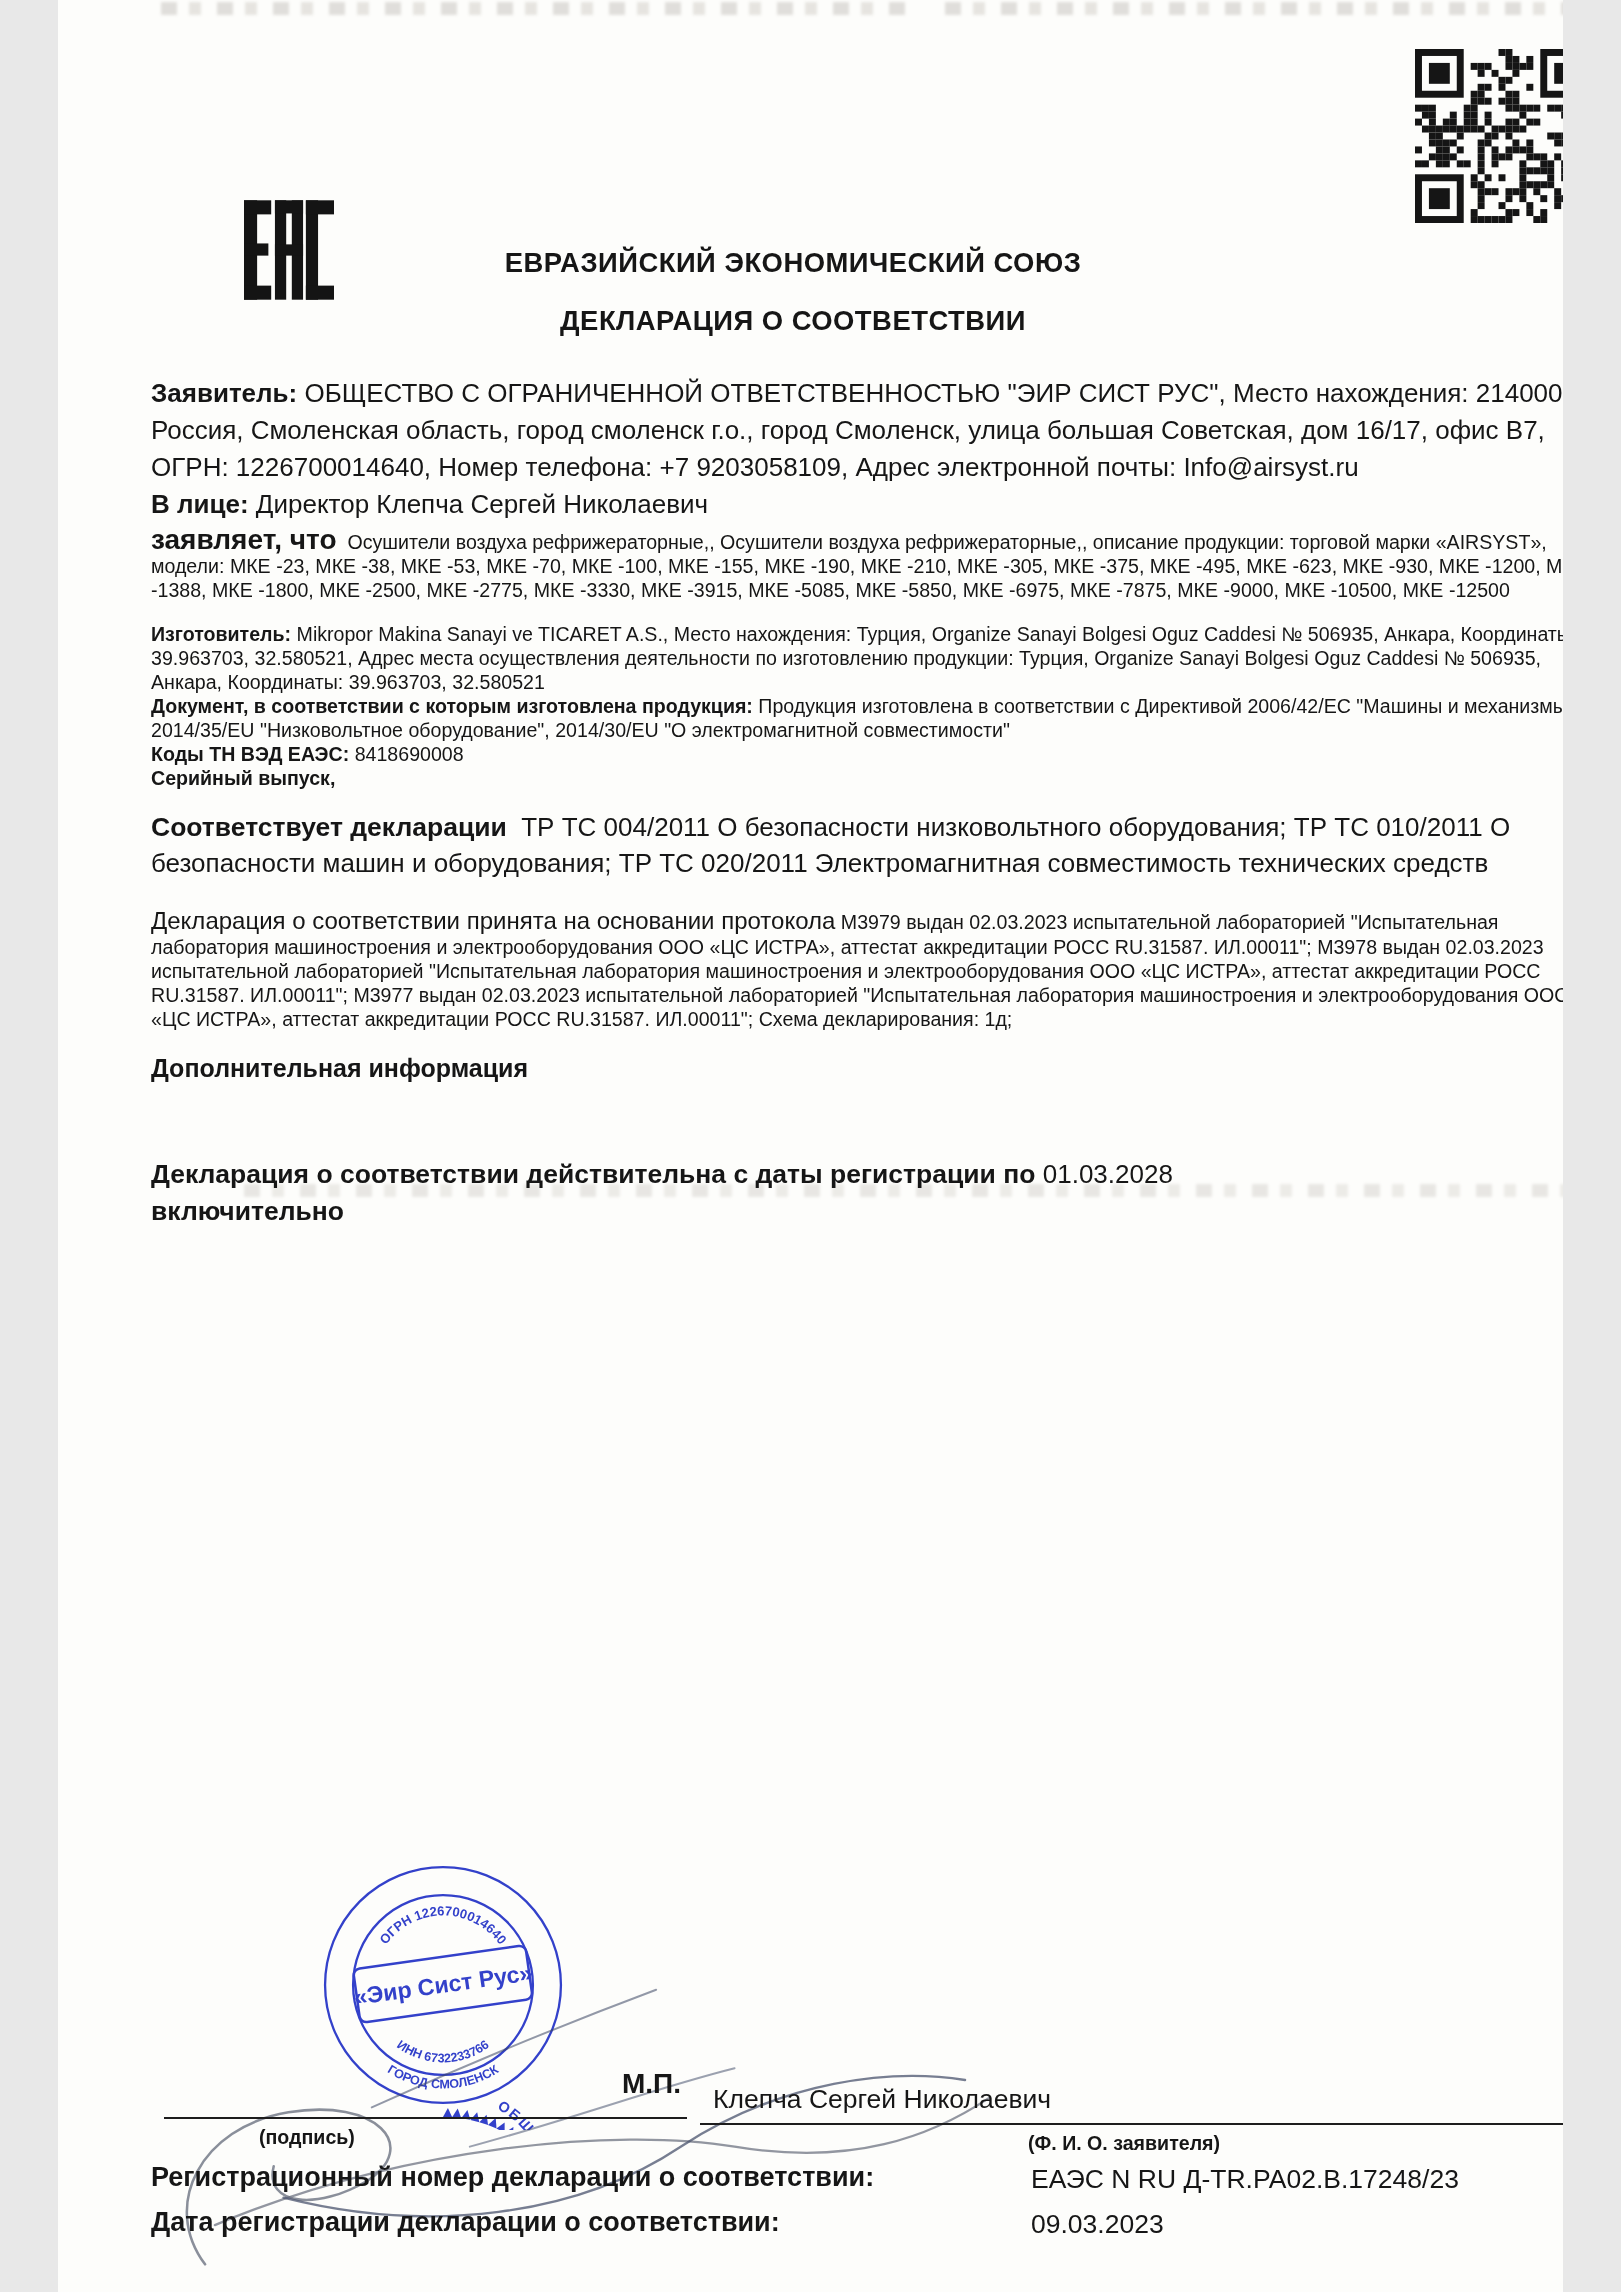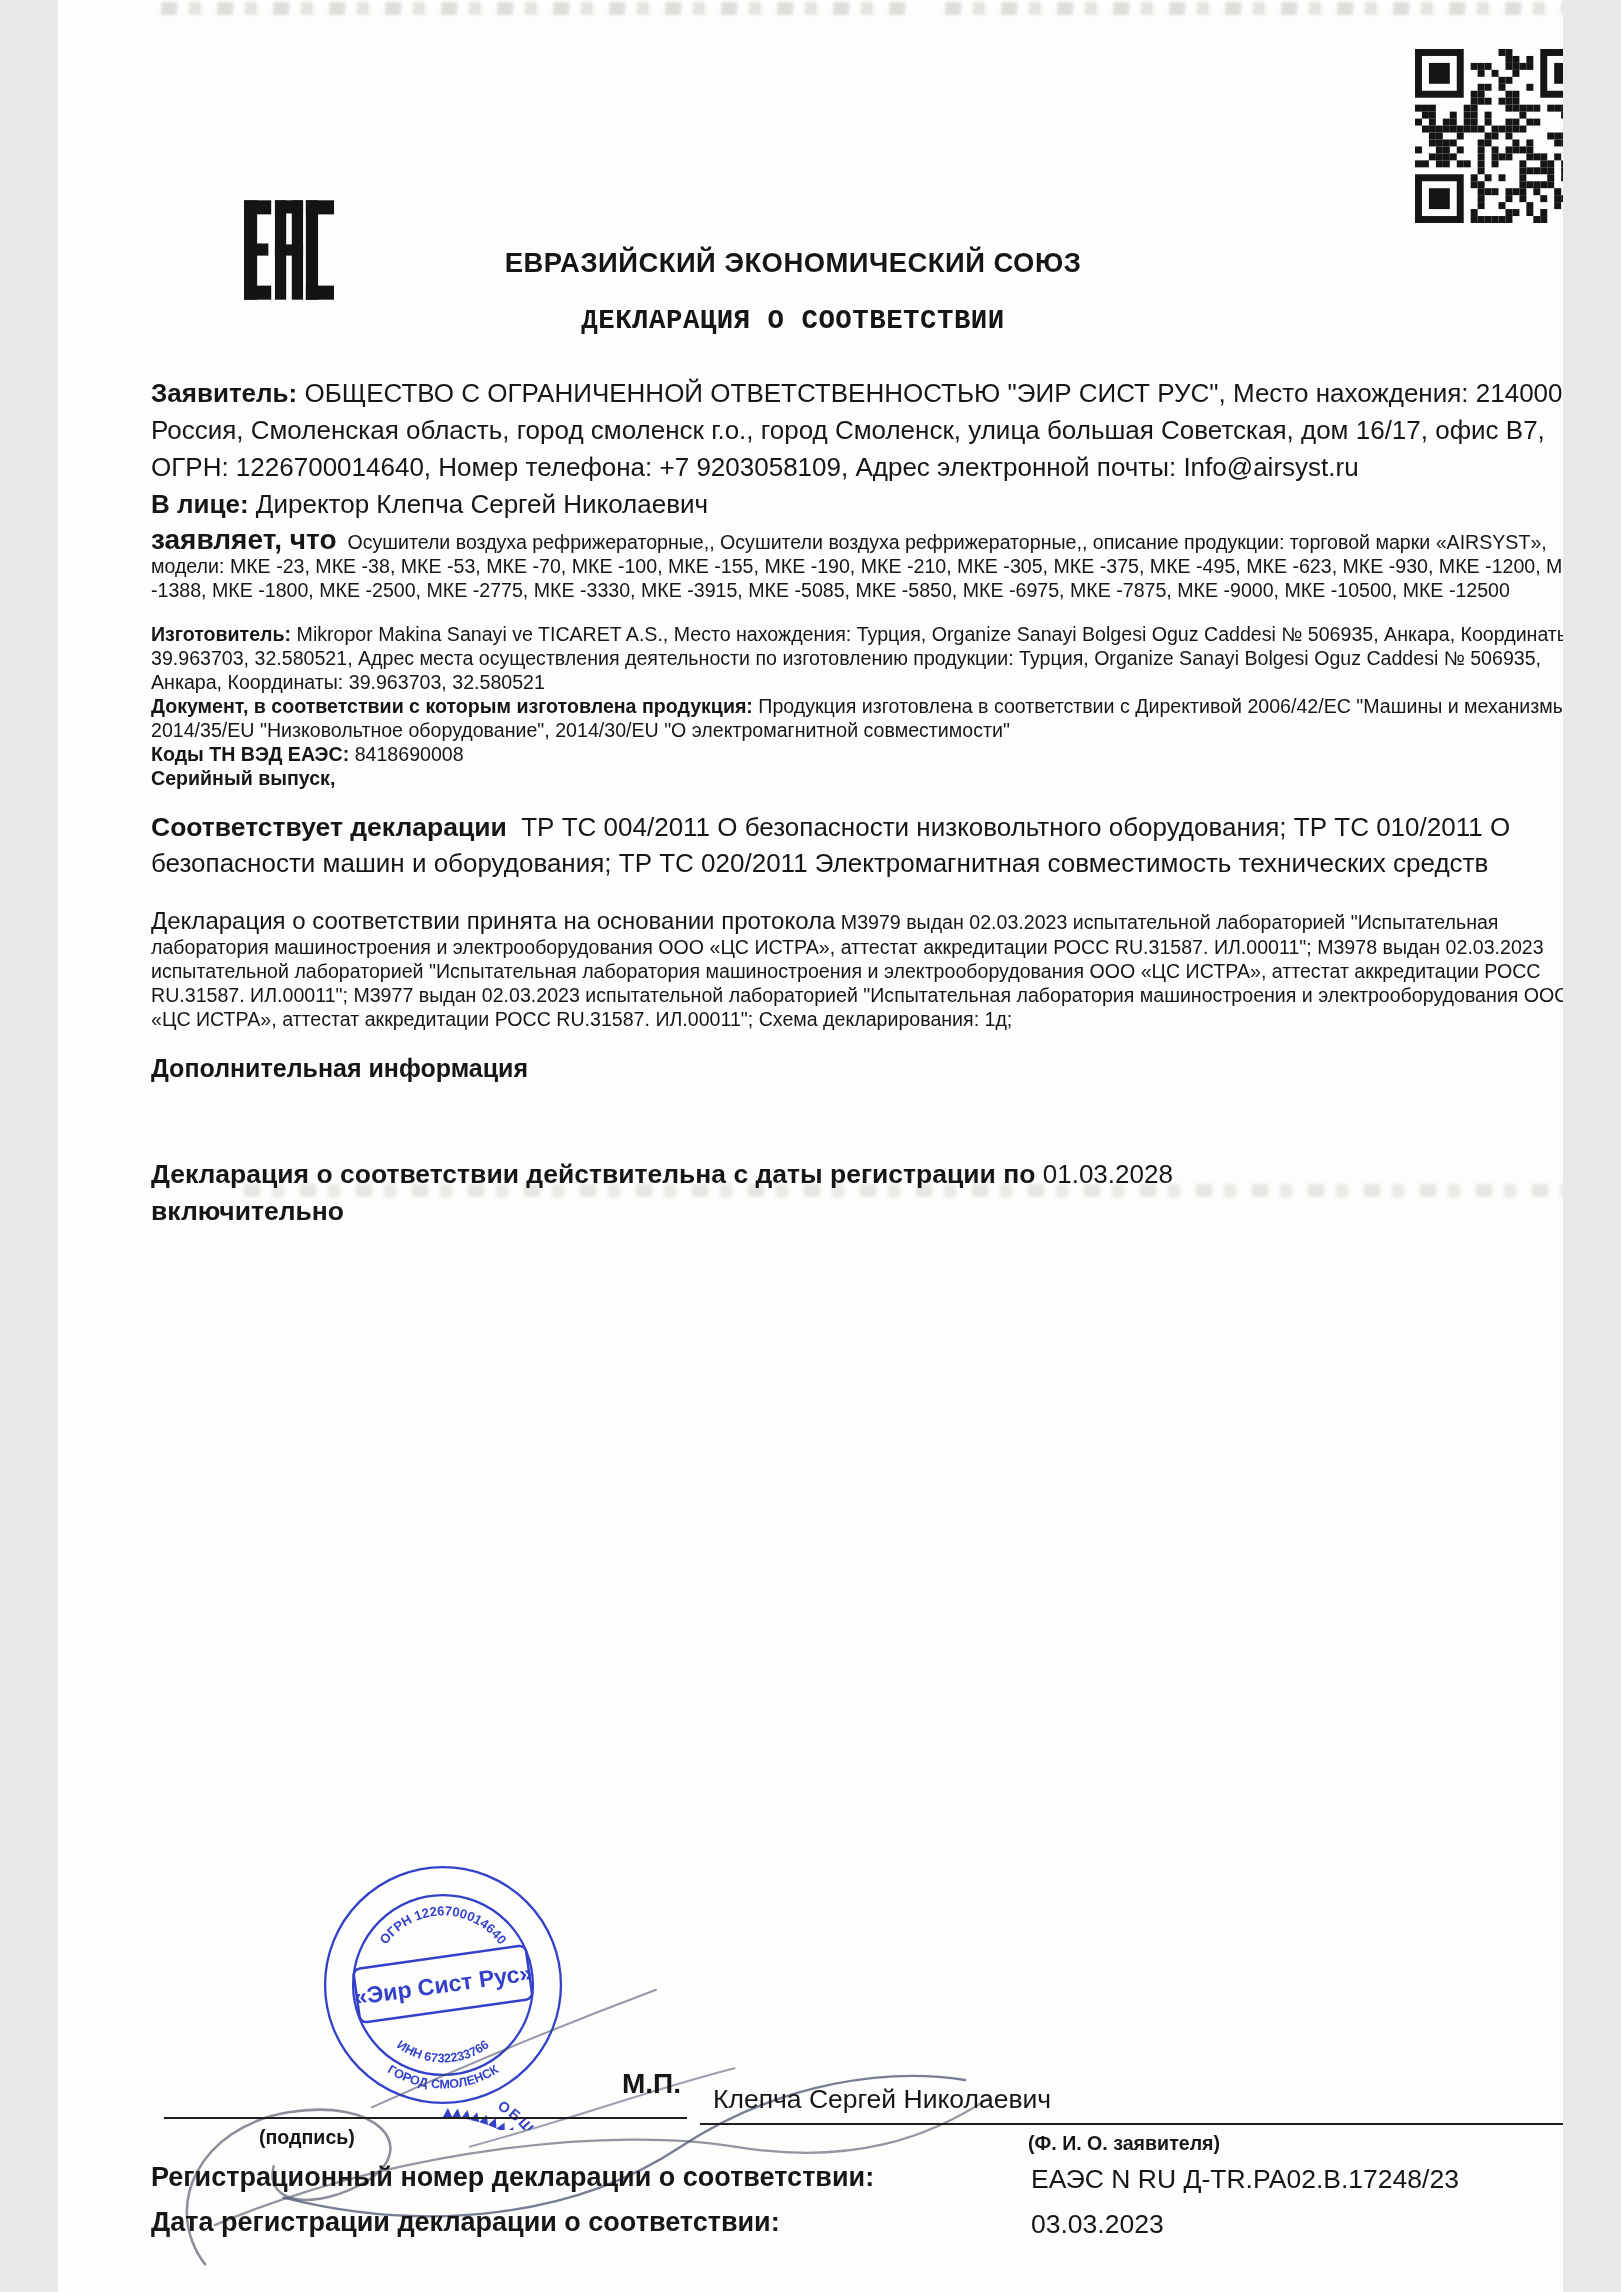--- a/index.html
+++ b/index.html
@@ -8,21 +8,21 @@
         font-family:"Liberation Sans",sans-serif;color:#161616;overflow:hidden;}
   
   .smudge{position:absolute;height:12.7px;filter:blur(1.6px);opacity:.38;
           background:repeating-linear-gradient(90deg,#b3aea8 0 15.7px,transparent 15.7px 28px,#c3beb6 28px 40px,transparent 40px 56px);}
   
   .eac{position:absolute;left:186px;top:198px;width:90px;height:104px;}
   .eac svg{width:100%;height:100%;}
   
   .titles{position:absolute;left:245px;top:247px;width:980px;text-align:center;}
   .title-line1{font-size:27.4px;font-weight:bold;letter-spacing:0.5px;}
-  .title-line2{font-size:27.4px;font-weight:bold;letter-spacing:0.5px;margin-top:25.5px;font-family:Liberation Mono, monospace;}
+  .title-line2{font-size:27.4px;font-weight:bold;letter-spacing:0.5px;margin-top:25.5px;}
   
   .qr{position:absolute;left:1357px;top:49px;width:174px;height:174px;}
   .qr svg{width:100%;height:100%;}
   
   .content{position:absolute;left:93px;top:375px;width:1439px;}
   .para{font-size:26px;line-height:37px;margin:0;}
   .b{font-weight:bold;}
   .p-inperson{margin-top:0;}
   .p-declares{margin-top:2px;font-size:19.6px;line-height:24px;}
   .p-declares .head{font-size:28px;font-weight:bold;line-height:29px;}
@@ -368,16 +368,16 @@
   <div class="mp">М.П.</div>
   <div class="sign-line"></div>
   <div class="sign-caption">(подпись)</div>
   <div class="fio-name">Клепча Сергей Николаевич</div>
   <div class="fio-line"></div>
   <div class="fio-caption">(Ф. И. О. заявителя)</div>
 
   <div class="reg-label-1">Регистрационный номер декларации о соответствии:</div>
   <div class="reg-value-1">ЕАЭС N RU Д-TR.РА02.В.17248/23</div>
   <div class="reg-label-2">Дата регистрации декларации о соответствии:</div>
-  <div class="reg-value-2">03.03.2023</div>
+  <div class="reg-value-2">09.03.2023</div>
 
 </div>
 
 
 </body></html>

